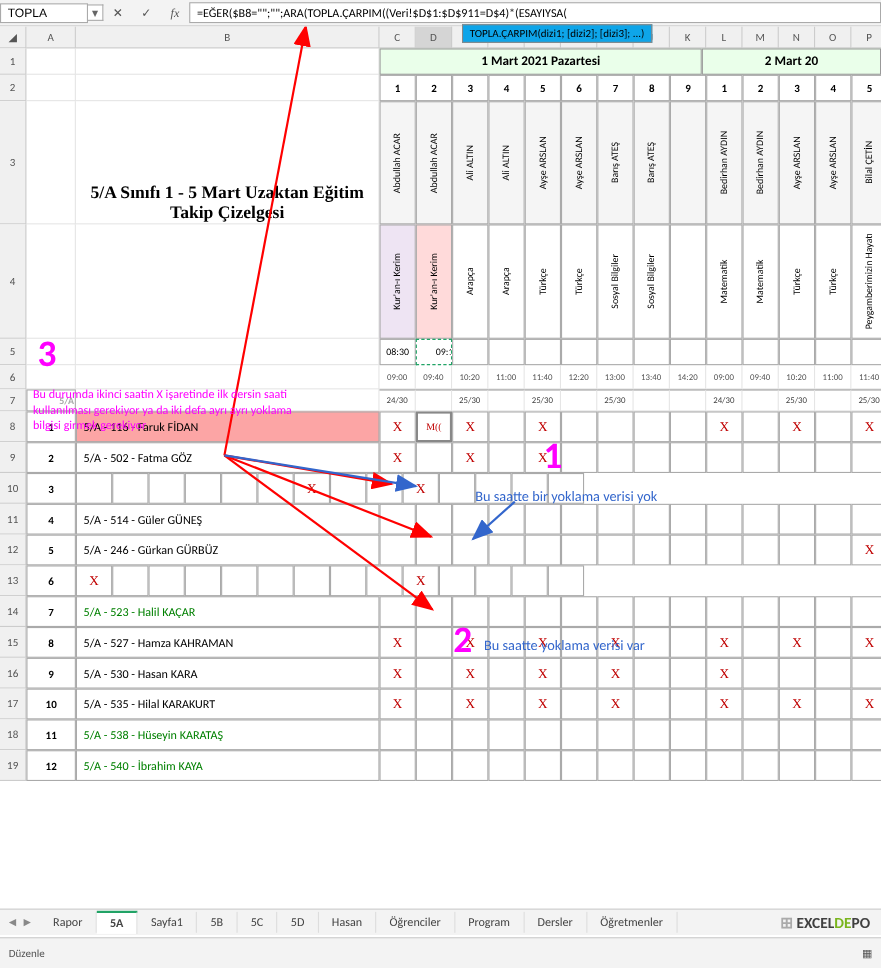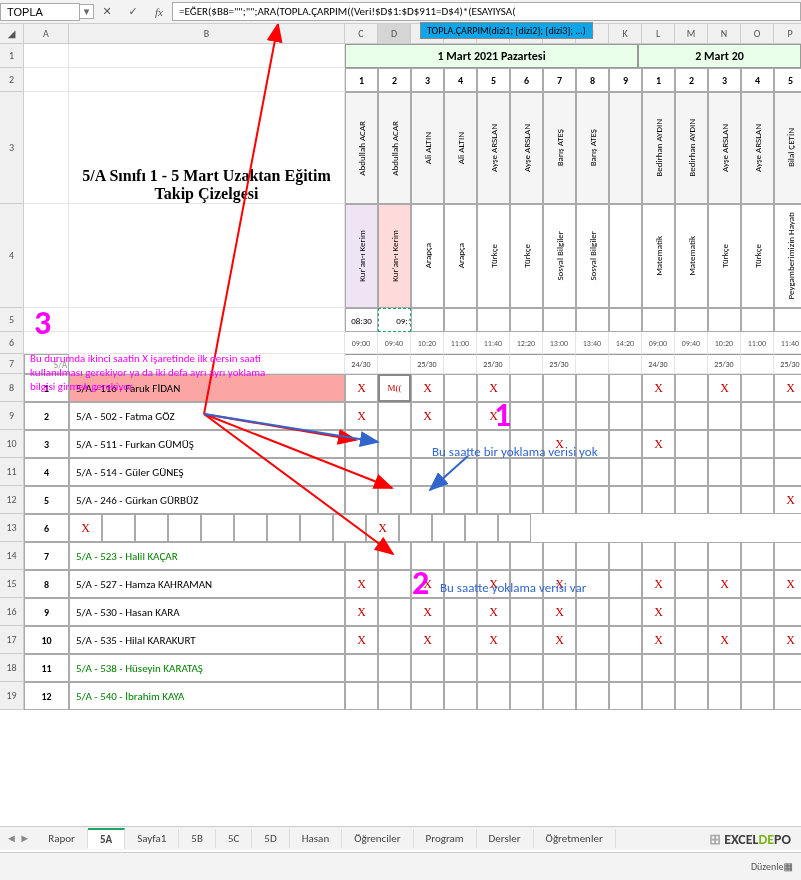--- a/index.html
+++ b/index.html
@@ -52,21 +52,21 @@
 
 .overlay { position: absolute; inset: 0; pointer-events: none; }
 .ann { position: absolute; font-size: 13px; color: #3366cc; white-space: nowrap; }
 .ann.magenta { color: #ff00ff; font-size: 34px; font-weight: bold; }
 .ann3txt { position: absolute; color: #ff00ff; font-size: 11px; white-space: normal; width: 260px; line-height: 1.25; }
 
 .tabs-row { position: absolute; bottom: 30px; left: 0; right: 0; height: 24px; display: flex; align-items: center; background: #f3f3f3; border-top: 1px solid #ccc; font-size: 11px; }
 .tab-nav { display: flex; gap: 4px; padding: 0 6px; color: #888; }
 .tab { padding: 3px 12px; border-right: 1px solid #ddd; color: #444; cursor: pointer; }
 .tab.active { background: #fff; border-top: 2px solid #21a366; font-weight: bold; }
-.status-row { position: absolute; bottom: 0; left: 0; right: 0; height: 28px; display: flex; align-items: center; justify-content: flex-end; padding: 0 8px; background: #f3f3f3; border-top: 1px solid #ccc; font-size: 10px; color: #555; }
+.status-row { position: absolute; bottom: 0; left: 0; right: 0; height: 28px; display: flex; align-items: center; justify-content: space-between; padding: 0 8px; background: #f3f3f3; border-top: 1px solid #ccc; font-size: 10px; color: #555; }
 .watermark { position: absolute; right: 10px; bottom: 32px; font-size: 14px; font-weight: bold; color: #aaa; }
 .watermark .g { color: #7ab51d; } .watermark .o { color: #404040; } .watermark .teal { color: #404040; }
 
 svg.arrows { position: absolute; inset: 0; }
 </style>
 </head>
 <body>
 
 <div class="namebox-row">
   <input class="namebox" value="TOPLA" style="">
@@ -318,21 +318,20 @@
         <div class="cell wN hD xcell "></div>
         <div class="cell wN hD xcell "></div>
         <div class="cell wN hD xcell "></div>
         <div class="cell wN hD xcell "></div>
         <div class="cell wN hD xcell "></div>
         <div class="cell wN hD xcell "></div>
       </div>
       <div class="grow">
         <div class="rowhdr hD">10</div>
         <div class="cell wA hD rowno">3</div>
-        <div class="cell wB hD left sname black">5/A - 511 - Furkan GÜMÜŞ</div>
         <div class="cell wN hD xcell "></div>
         <div class="cell wN hD xcell "></div>
         <div class="cell wN hD xcell "></div>
         <div class="cell wN hD xcell "></div>
         <div class="cell wN hD xcell "></div>
         <div class="cell wN hD xcell "></div>
         <div class="cell wN hD xcell ">X</div>
         <div class="cell wN hD xcell "></div>
         <div class="cell wN hD xcell "></div>
         <div class="cell wN hD xcell ">X</div>

